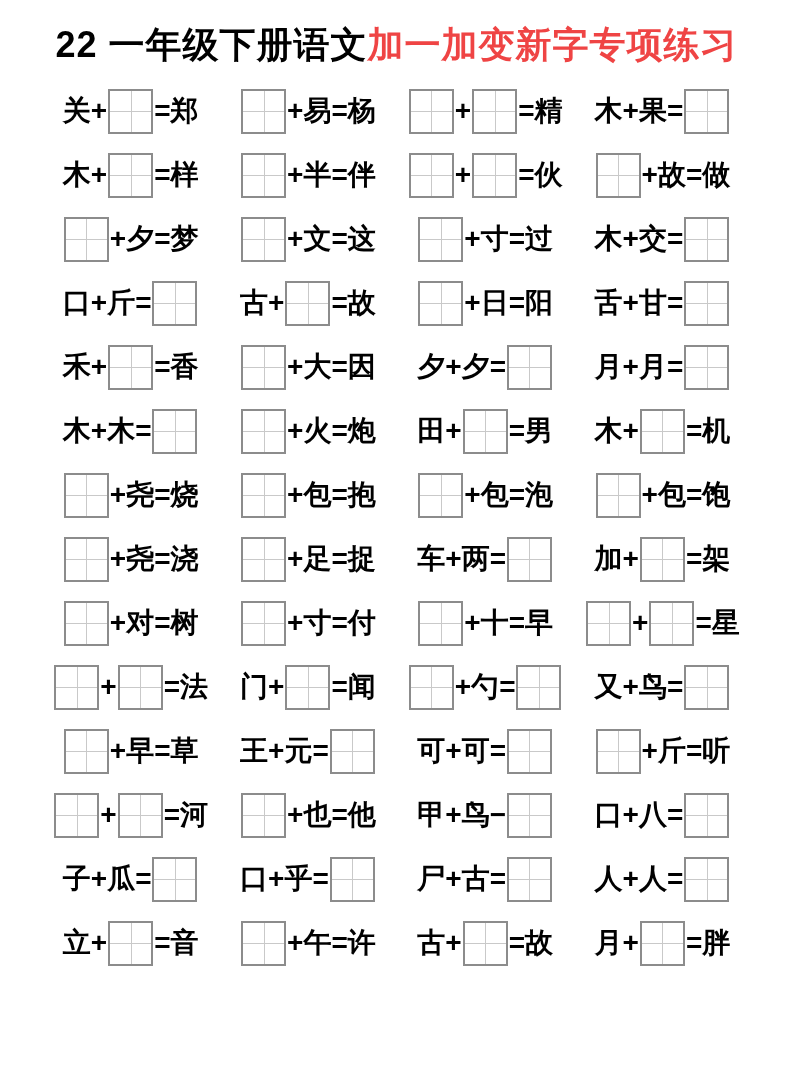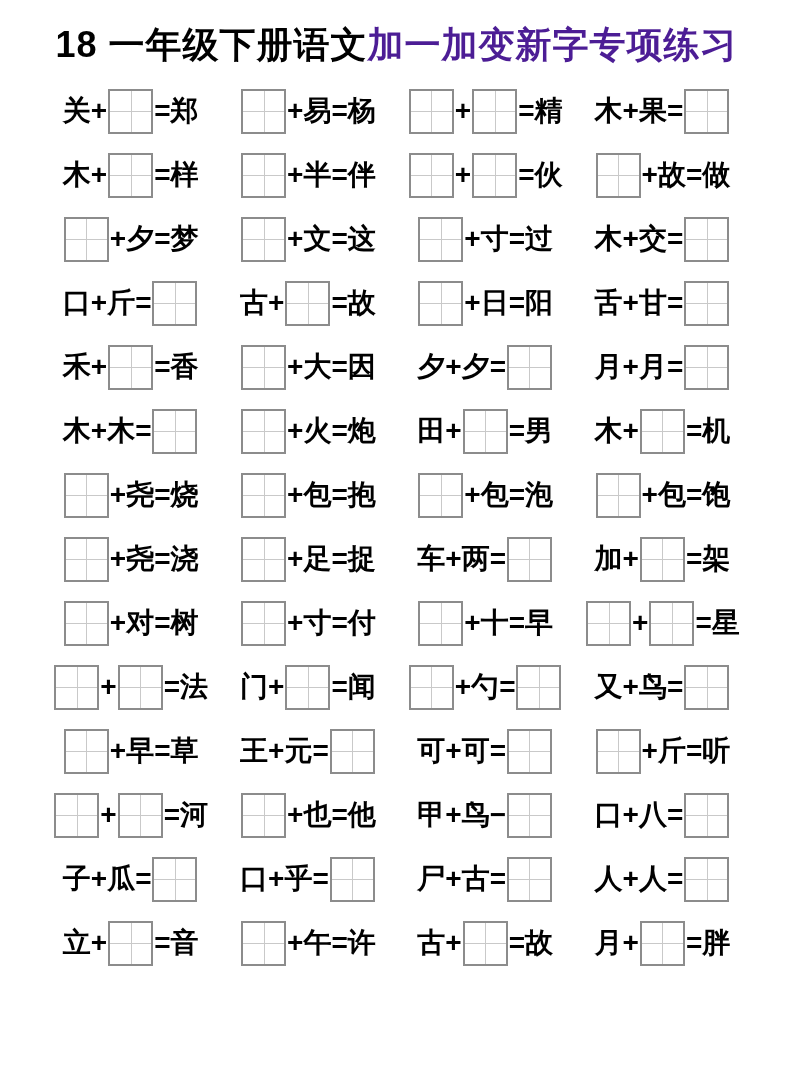--- a/index.html
+++ b/index.html
@@ -67,21 +67,21 @@
     position: absolute;
     top: 0; bottom: 0; left: 50%;
     width: 1px;
     background: #c9c9c9;
   }
 </style>
 </head>
 <body>
 
 <div class="page-title">
-  <span>18 一年级下册语文</span><span class="highlight" style="color: #4c1d95;">加一加变新字专项练习</span>
+  <span>22 一年级下册语文</span><span class="highlight" style="color: #ef4444;">加一加变新字专项练习</span>
 </div>
 
 <div class="exercise-grid">
     <div class="cell">
       <span class="ch">关</span>
       <span class="ch">+</span>
       <span class="box"></span>
       <span class="ch">=</span>
       <span class="ch">郑</span>
     </div>

